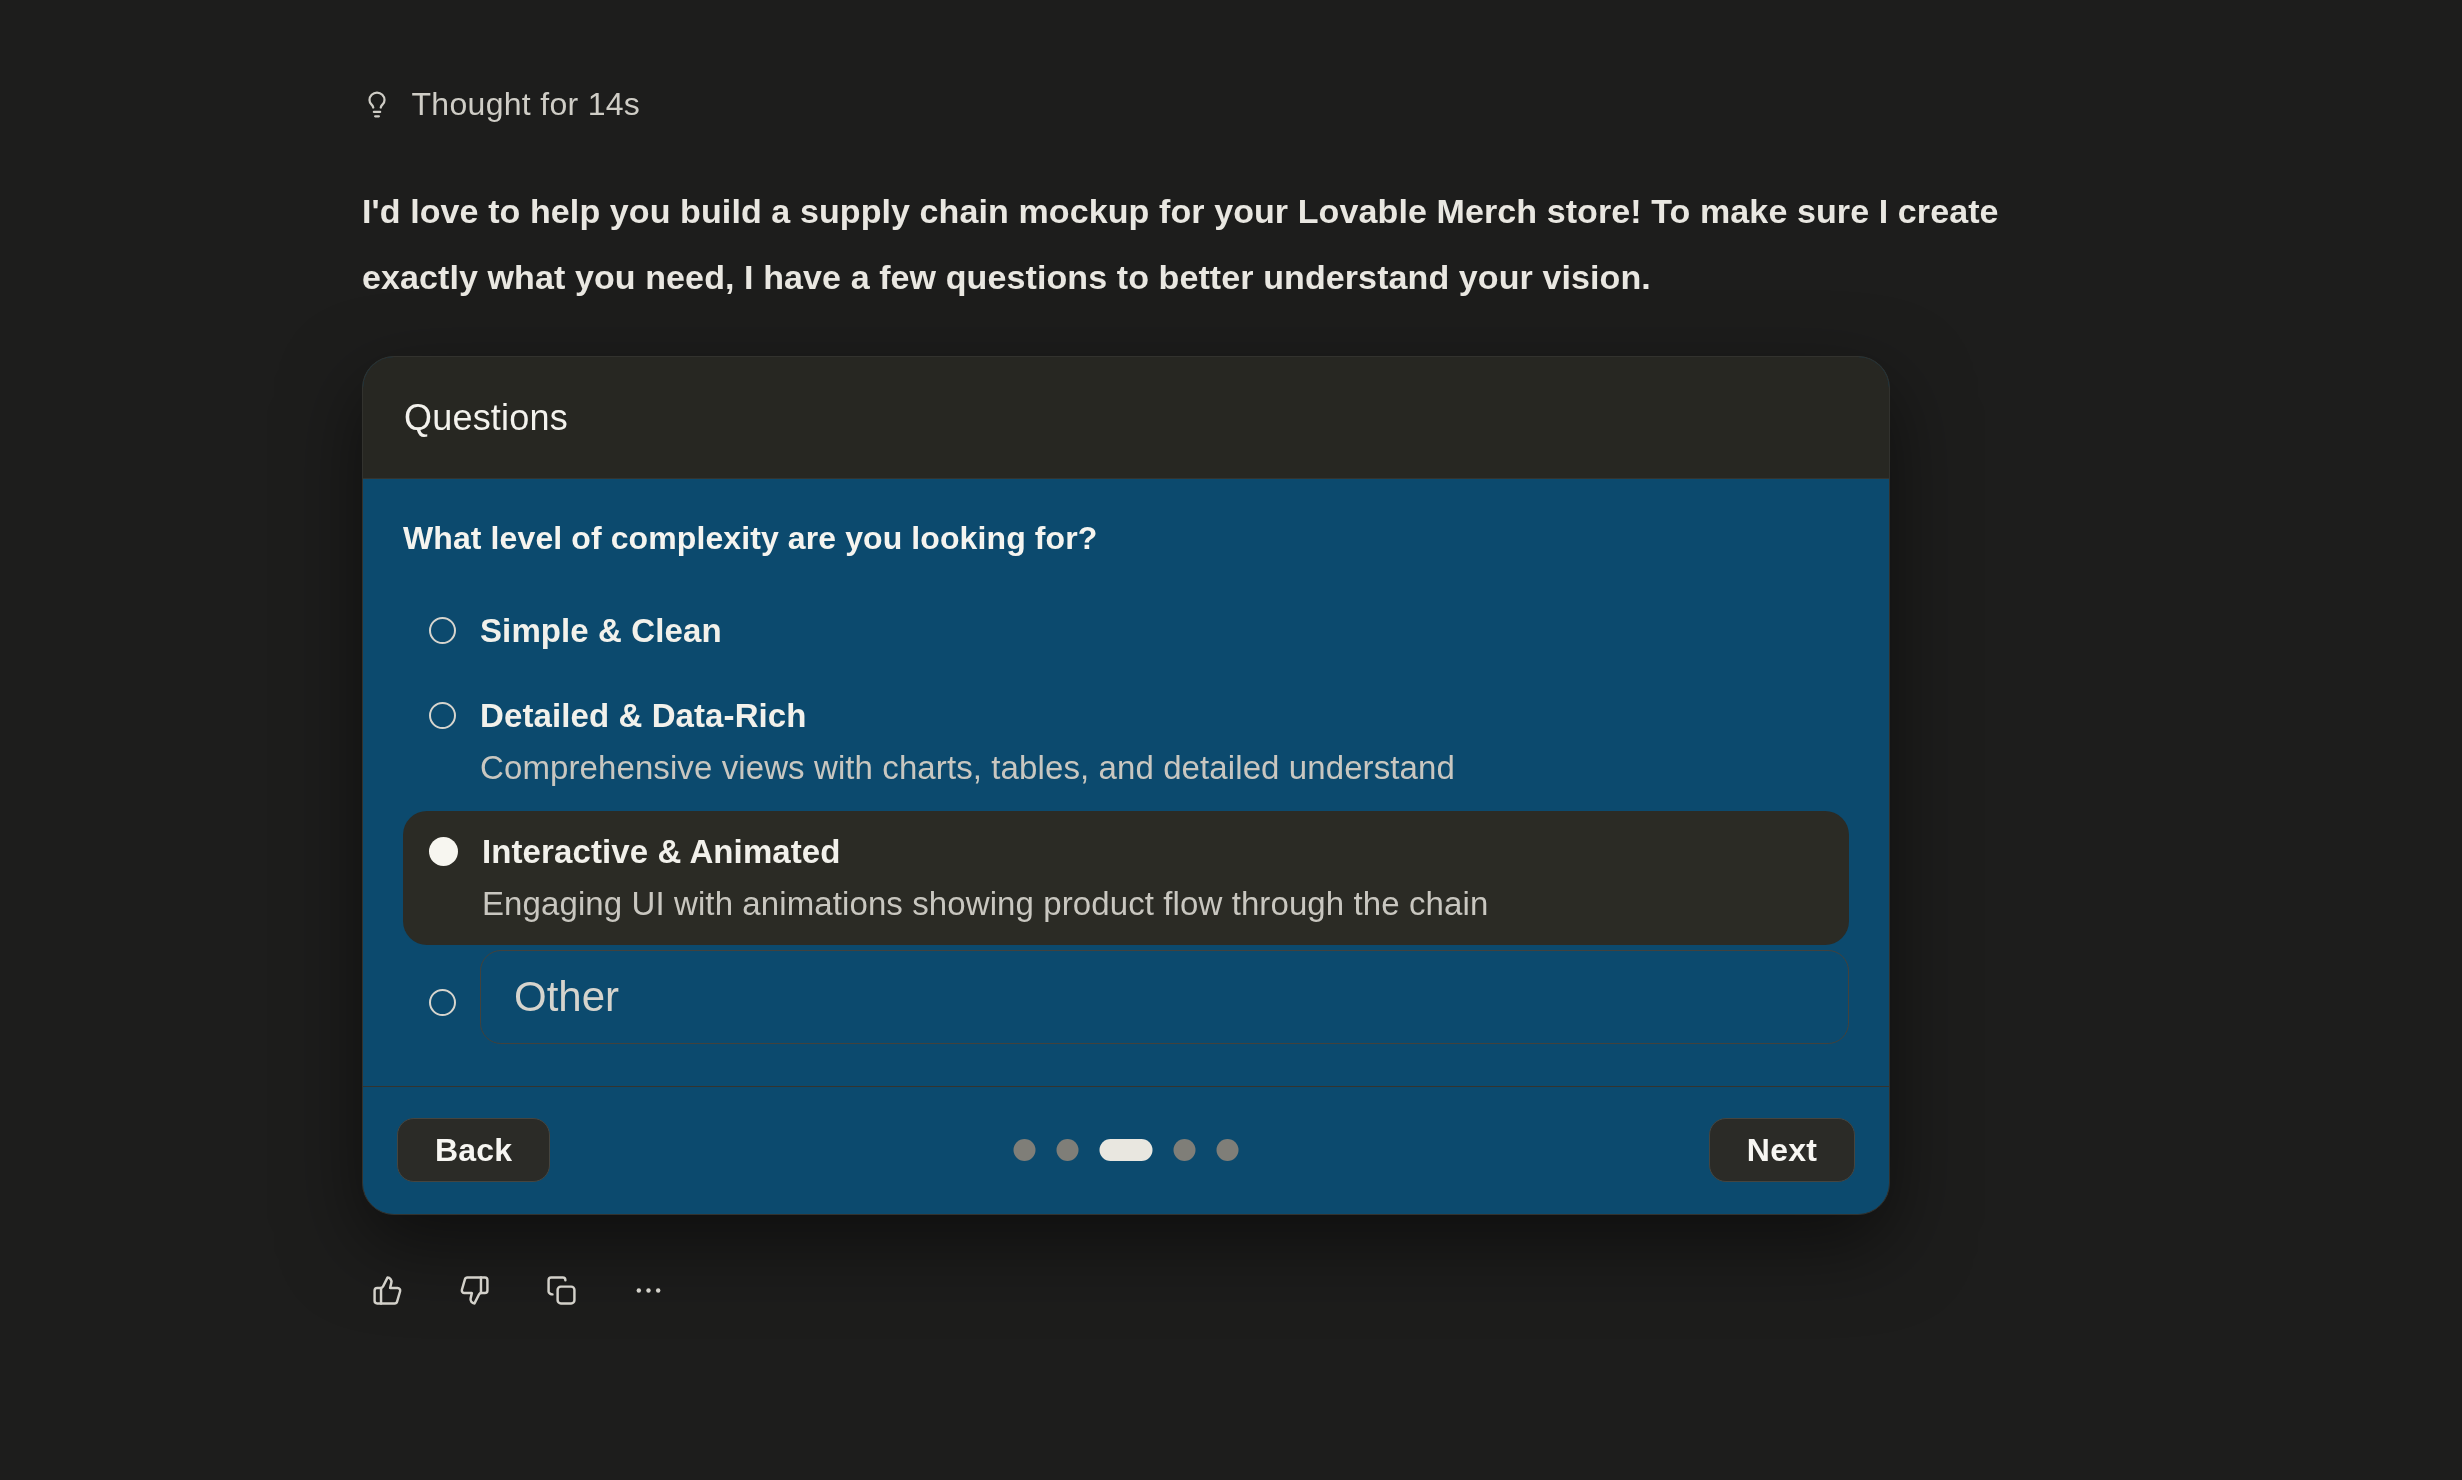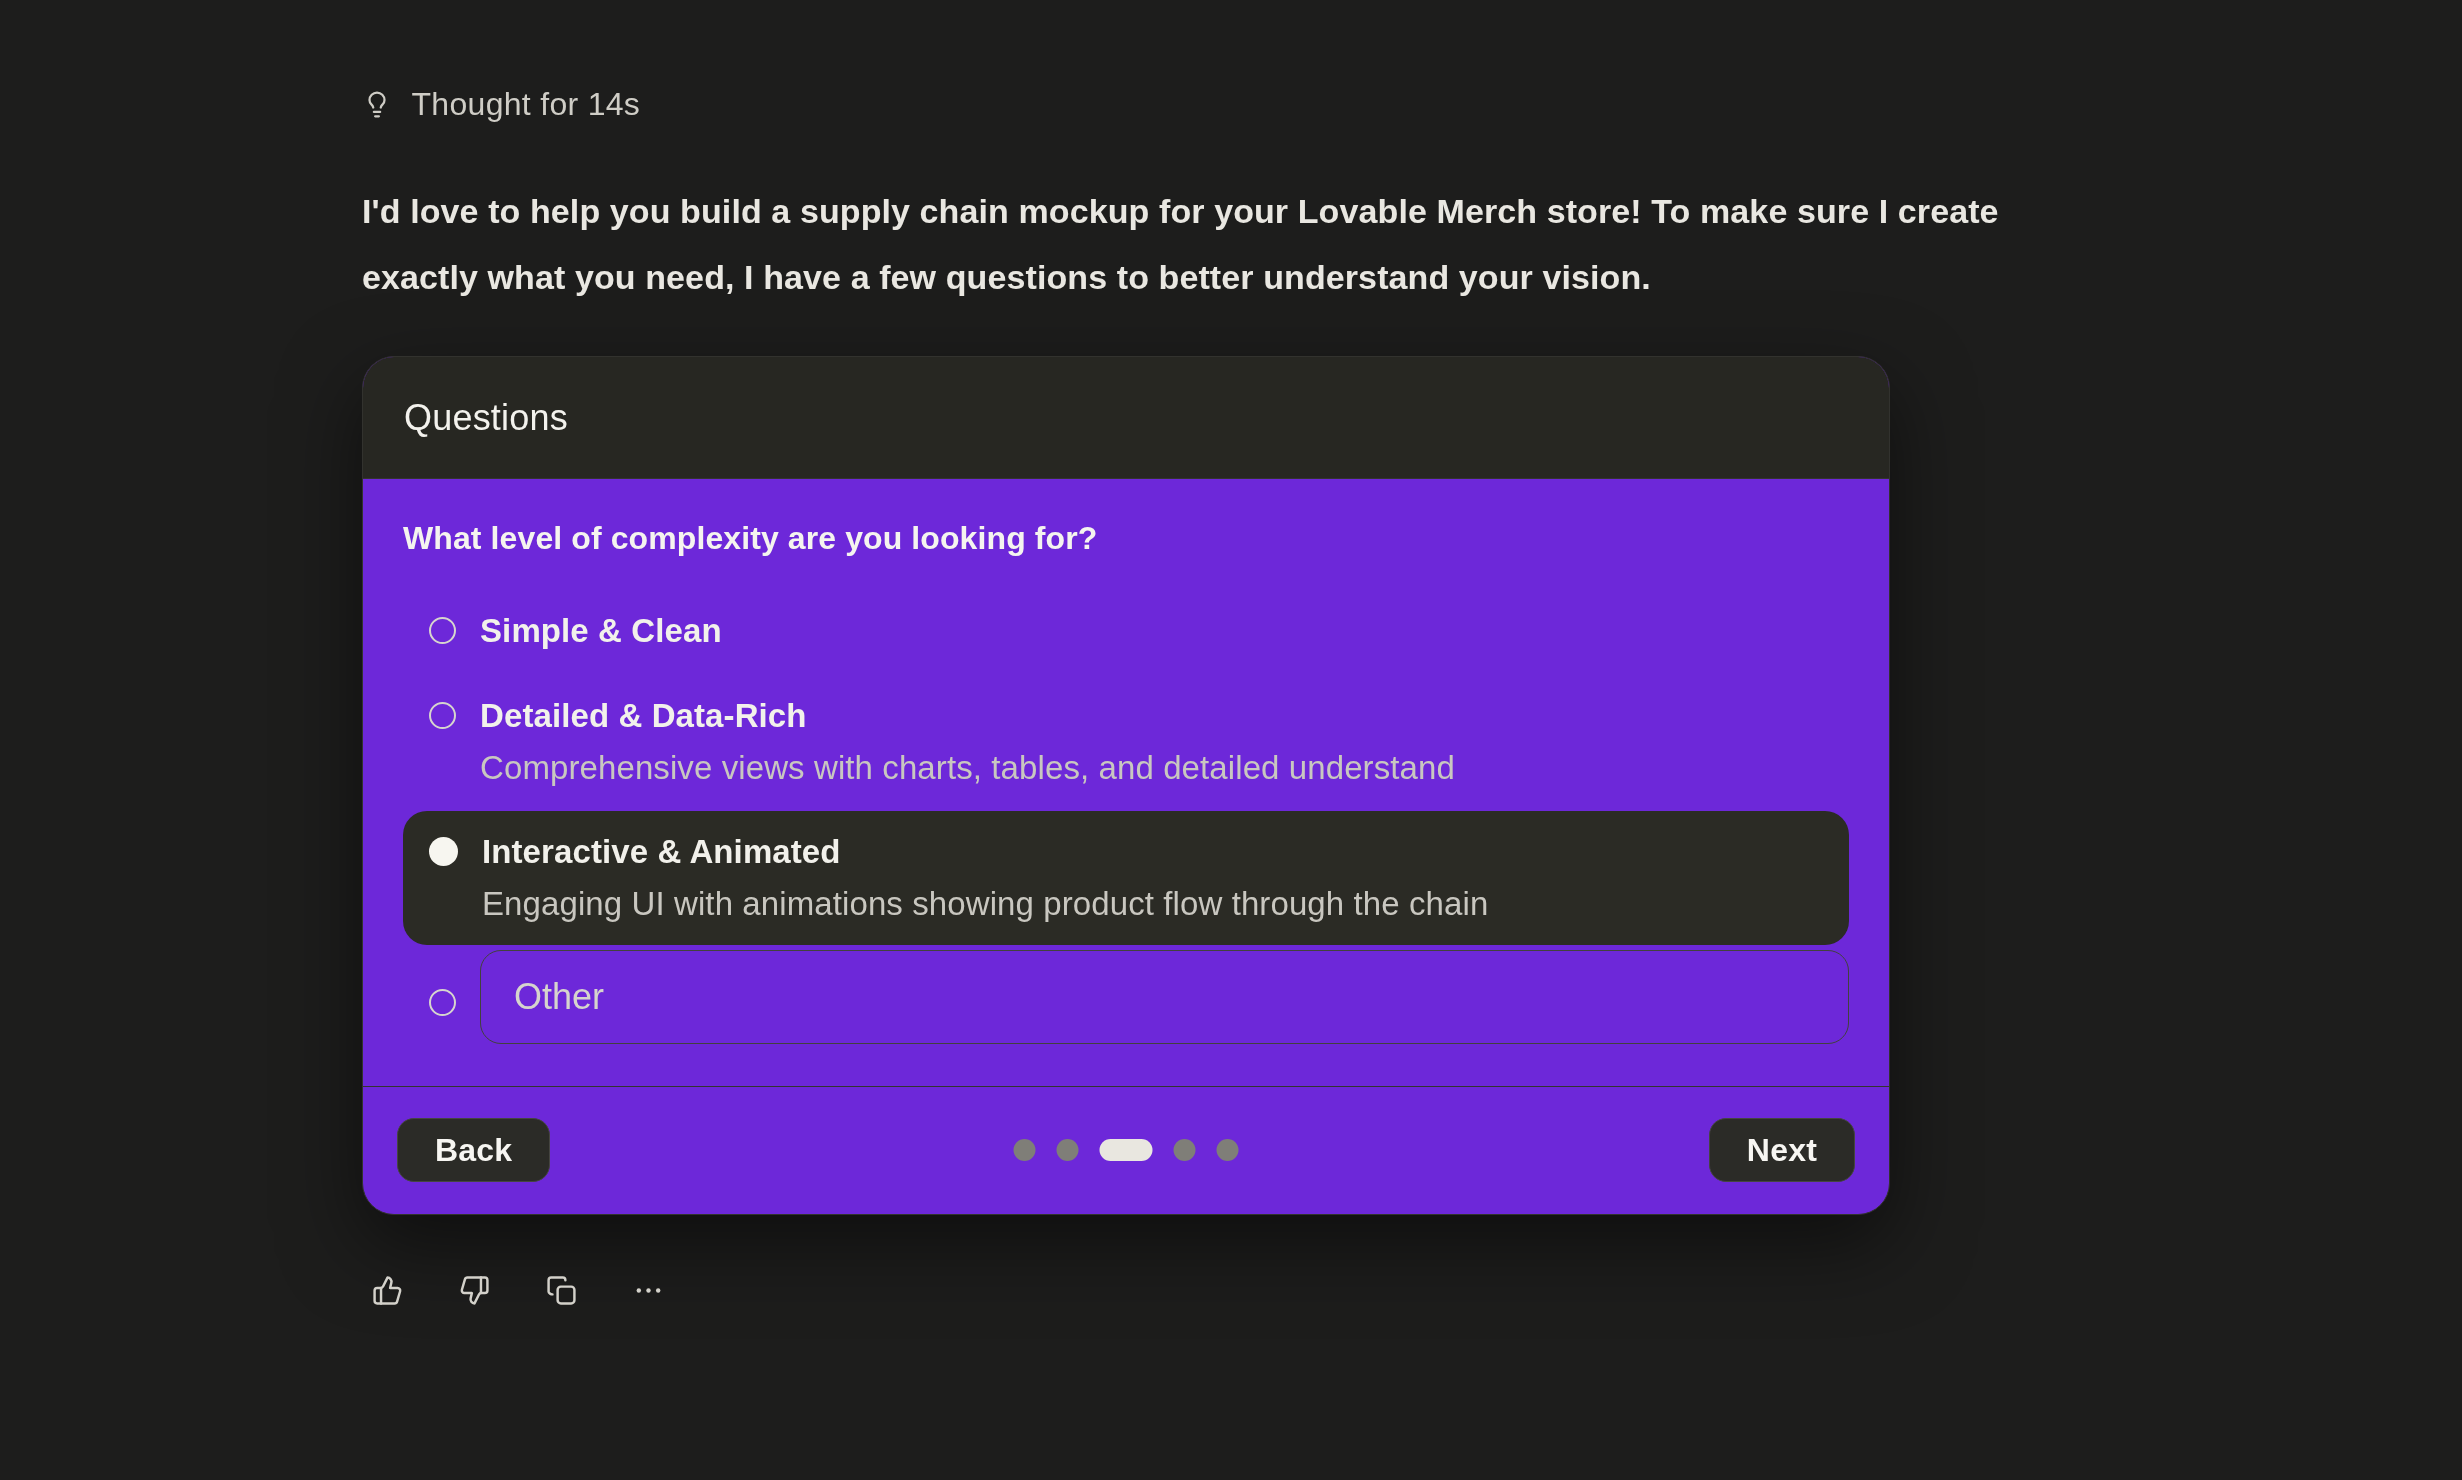--- a/index.html
+++ b/index.html
@@ -24,21 +24,21 @@
   .message .line {
     font-size: 34px; line-height: 66px; letter-spacing: 0.1px;
     white-space: nowrap;
     font-weight: bold;
   }
 
   
   .card {
     margin-top: 46px;
     width: 1528px;
-    background: #6d28d9;
+    background: #0c4a6e;
     border: 1.7px solid #32322e;
     border-radius: 32px;
     box-shadow: 0 29px 80px rgba(0,0,0,0.5);
     overflow: hidden;
   }
   .card-header {
     height: 122px;
     background: #272722;
     border-bottom: 1.1px solid #34342f;
     display: flex; align-items: center;
@@ -78,21 +78,21 @@
     display: flex; align-items: center; gap: 24px;
     padding-left: 26px; margin-top: 4.6px; margin-bottom: 1.1px;
   }
   .other-input {
     flex: 1; height: 94px;
     background: transparent;
     border: 1.7px solid #42423d;
     border-radius: 21px;
     padding: 8px 33px;
     font-family: "Liberation Sans", "DejaVu Sans", sans-serif;
-    font-size: 36px; color: #e7e5de;
+    font-size: 42px; color: #e7e5de;
     outline: none;
   }
   .other-input::placeholder { color: #d6d4cd; opacity: 1; }
 
   .card-footer {
     border-top: 1.1px solid #34342f;
     height: 128px;
     display: flex; align-items: center; justify-content: space-between;
     padding: 0 34px;
     position: relative;

